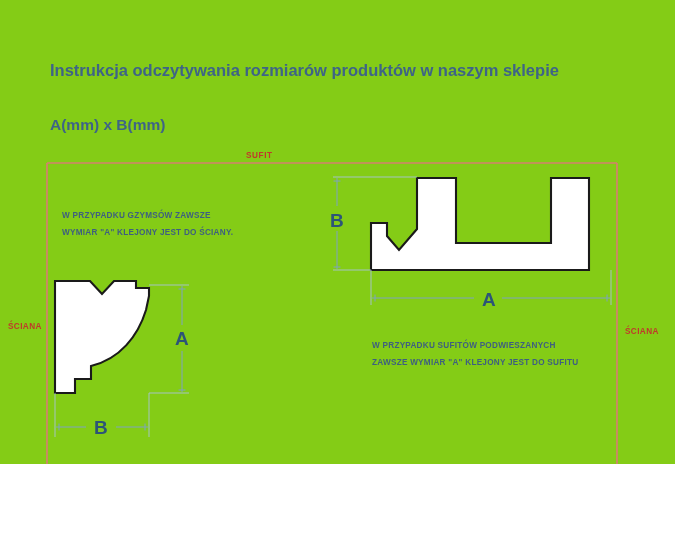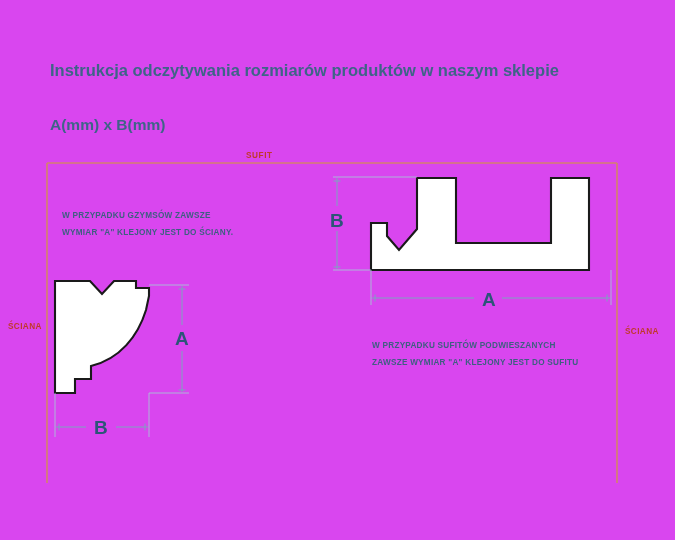--- a/index.html
+++ b/index.html
@@ -7,22 +7,22 @@
     margin: 0;
     padding: 0;
     background: #ffffff;
   }
   body {
     font-family: "Liberation Sans", "DejaVu Sans", sans-serif;
   }
   #page {
     position: relative;
     width: 675px;
-    height: 540px;
-    background: #d946ef;
+    height: 464px;
+    background: #84cc16;
     overflow: hidden;
   }
   #diagram-svg {
     position: absolute;
     left: 0;
     top: 0;
     width: 675px;
     height: 540px;
   }
   .ttl {

